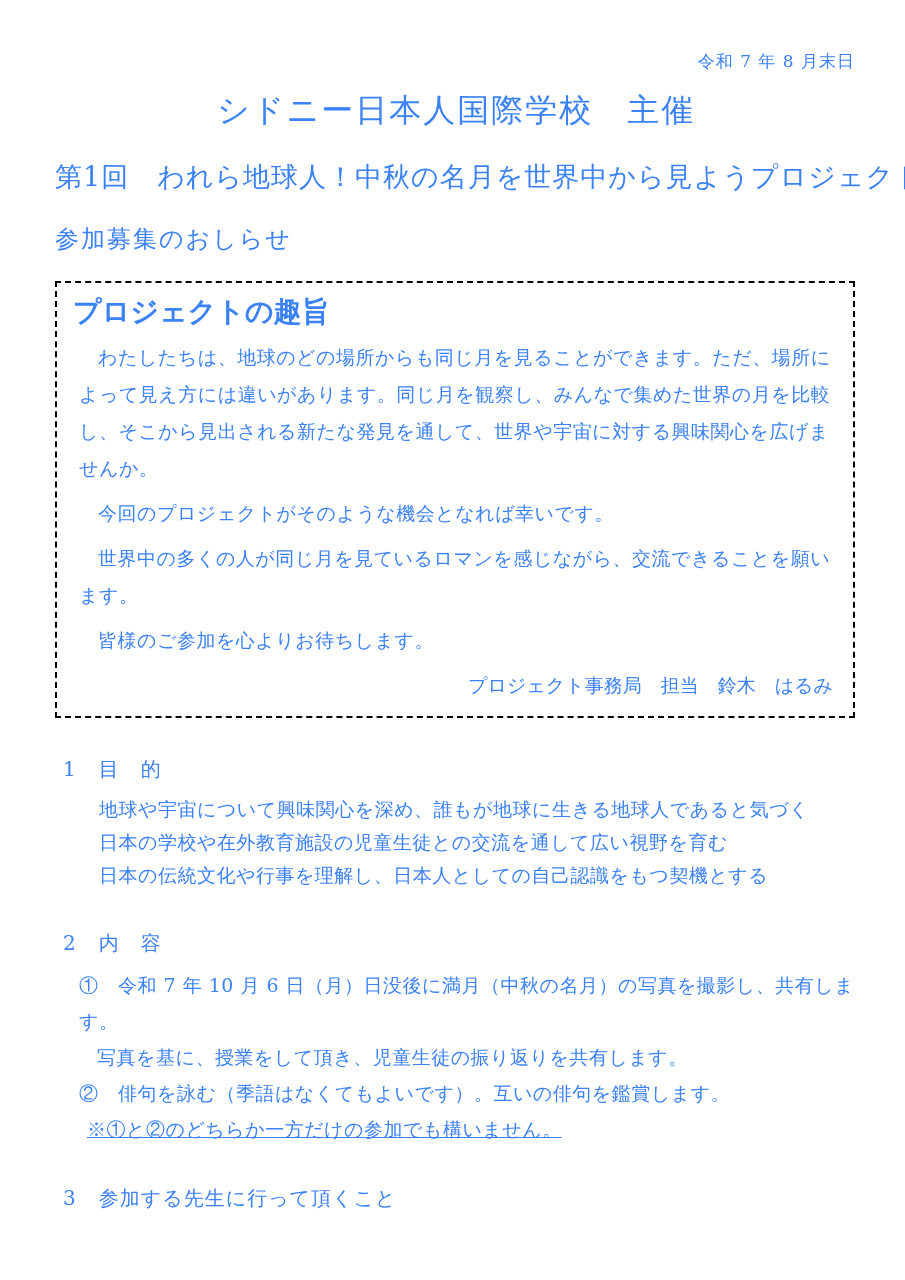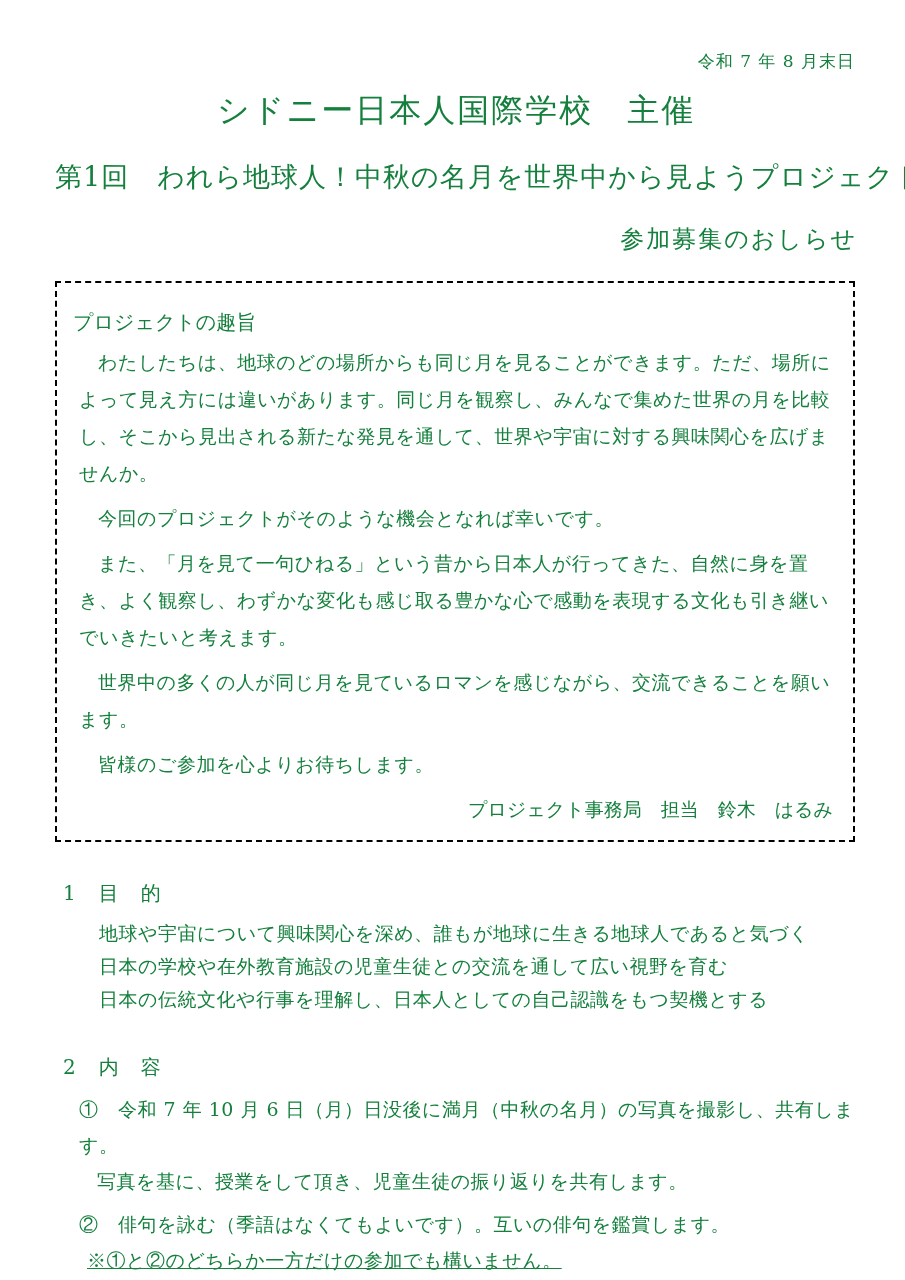--- a/index.html
+++ b/index.html
@@ -1,21 +1,21 @@
 <!DOCTYPE html>
 <html lang="ja"><head>
 <meta charset="utf-8">
 <style>
   html, body { margin: 0; padding: 0; background: #ffffff; }
   .page {
     position: relative;
     width: 905px;
     height: 1280px;
     background: #ffffff;
-    color: #15803d;
+    color: #3b82f6;
     font-family: "DejaVu Serif", "Liberation Serif", serif;
     font-size: 19px;
     overflow: hidden;
     box-sizing: border-box;
     padding: 50px 48px 30px 55px;
   }
   .date-line {
     text-align: right;
     font-size: 17px;
     padding-right: 2px;
@@ -28,36 +28,36 @@
     letter-spacing: 2px;
   }
   .title-main {
     text-align: center;
     font-size: 27px;
     margin-top: 26px;
     letter-spacing: 1px;
     white-space: nowrap;
   }
   .title-sub {
-    text-align: right;
+    text-align: left;
     font-size: 24px;
     margin-top: 28px;
     letter-spacing: 2px;
   }
   .purpose-box {
     border: 2px dashed #000000;
     margin-top: 26px;
     padding: 8px 14px 12px 14px;
     width: 800px;
     box-sizing: border-box;
   }
   .purpose-heading {
-    font-weight: normal;
-    font-size: 20px;
-    margin: 18px 0 4px 2px;
+    font-weight: bold;
+    font-size: 28px;
+    margin: 2px 0 4px 2px;
   }
   .purpose-box p {
     margin: 8px;
     text-indent: 1em;
     line-height: 37px;
     letter-spacing: 0.5px;
   }
   .purpose-signature {
     text-align: right;
     line-height: 37px;
@@ -71,41 +71,40 @@
     margin-bottom: 10px;
     letter-spacing: 1px;
   }
   .section-heading .sec-num { margin-right: 22px; }
   .line {
     line-height: 33px;
     letter-spacing: 0.5px;
   }
   .s1 .line { margin-left: 44px; }
   .s2 .line { line-height: 36px; }
-  .ind-num   { margin-left: 24px; margin-top: 7px; }  
+  .ind-num   { margin-left: 24px; }  
   .ind-quote { margin-left: 46px; }  
   .ind-sub   { margin-left: 42px; }  
   .ind-note  { margin-left: 32px; text-decoration: underline; }
 </style>
 </head>
 <body>
 
 <div class="page">
 
   <div class="date-line">令和 7 年 8 月末日</div>
 
   <div class="title-organizer">シドニー日本人国際学校　主催</div>
   <div class="title-main">第1回　われら地球人！中秋の名月を世界中から見ようプロジェクト</div>
   <div class="title-sub">参加募集のおしらせ</div>
 
   <div class="purpose-box">
     <div class="purpose-heading">プロジェクトの趣旨</div>
     <p>わたしたちは、地球のどの場所からも同じ月を見ることができます。ただ、場所によって見え方には違いがあります。同じ月を観察し、みんなで集めた世界の月を比較し、そこから見出される新たな発見を通して、世界や宇宙に対する興味関心を広げませんか。</p>
     <p>今回のプロジェクトがそのような機会となれば幸いです。</p>
-    <p>また、「月を見て一句ひねる」という昔から日本人が行ってきた、自然に身を置き、よく観察し、わずかな変化も感じ取る豊かな心で感動を表現する文化も引き継いでいきたいと考えます。</p>
     <p>世界中の多くの人が同じ月を見ているロマンを感じながら、交流できることを願います。</p>
     <p>皆様のご参加を心よりお待ちします。</p>
     <div class="purpose-signature">プロジェクト事務局　担当　鈴木　はるみ</div>
   </div>
 
   <div class="section s1">
     <div class="section-heading">
       <span class="sec-num">1</span><span>目　的</span>
     </div>
     <div class="line">地球や宇宙について興味関心を深め、誰もが地球に生きる地球人であると気づく</div>

